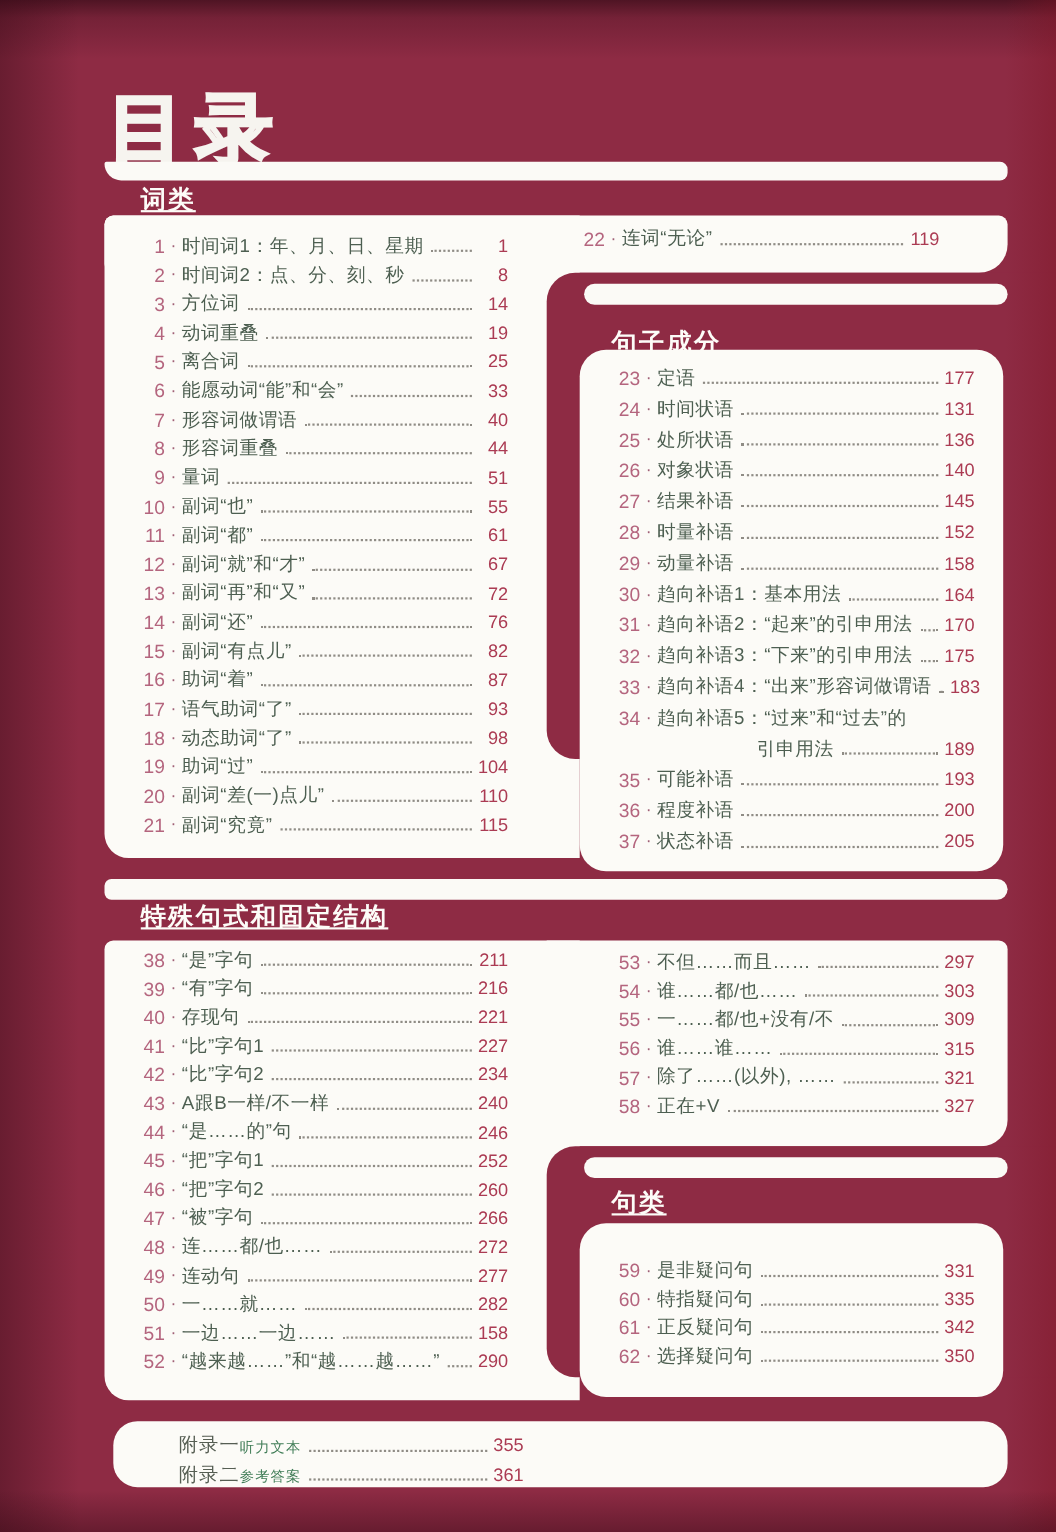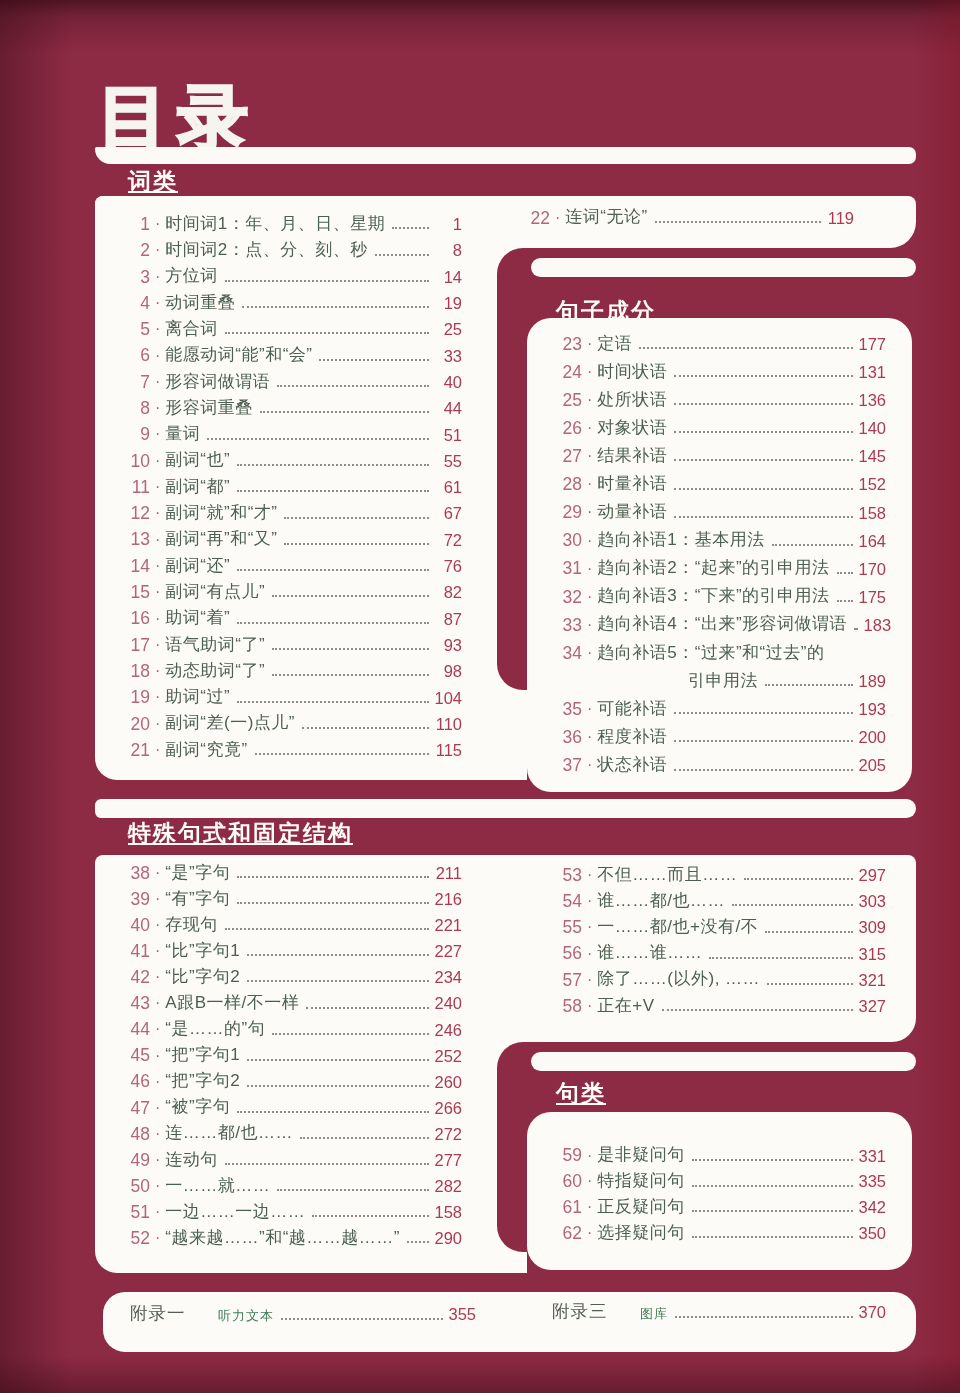--- a/index.html
+++ b/index.html
@@ -28,21 +28,21 @@
   .row  { display:block; }
   .line { display:flex; align-items:flex-end; height:var(--rh); }
   .num  { width:30px; flex:0 0 30px; text-align:right; color:#b4657e; font-size:17.5px; line-height:1.05; }
   .sep  { margin:0 5px; color:#a06076; font-size:16px; line-height:1.2; }
   .lab  { color:#4d5f51; font-size:17px; line-height:1.15; white-space:nowrap; letter-spacing:0.5px; }
   .leader { flex:1 1 auto; min-width:4px; border-bottom:2.5px dotted #8f8c85; margin:0 5px 4px 7px; }
   .pg   { min-width:28px; flex:0 0 auto; text-align:right; color:#ab3b53; font-size:16.5px; line-height:1.1; }
   .l2   { padding-left:136px; }
   .noleader .leader, .noleader .pg { visibility:hidden; }
 
-  .aname { flex:0 0 88px; color:#565e53; font-size:17.5px; line-height:1.15; letter-spacing:1px; }
+  .aname { flex:0 0 88px; color:#565e53; font-size:17.5px; line-height:1.15; letter-spacing:1px;text-align:right; }
   .alab  { color:#3f7c56; font-size:13px; line-height:1.15; letter-spacing:1px; white-space:nowrap; }
 
   .vin { position:absolute; pointer-events:none; }
   .vtop   { left:0; top:0; width:960px; height:54px;
             background:linear-gradient(180deg, rgba(40,6,16,0.62) 0%, rgba(40,6,16,0.25) 30%, rgba(40,6,16,0) 100%); }
   .vleft  { left:0; top:0; width:72px; height:1393px;
             background:linear-gradient(90deg, rgba(48,8,19,0.40), rgba(48,8,19,0)); }
   .vright { left:914px; top:0; width:46px; height:1393px;
             background:linear-gradient(270deg, rgba(125,18,32,0.38), rgba(125,18,32,0)); }
   .vbot   { left:0; top:1355px; width:960px; height:38px;
@@ -758,30 +758,27 @@
 
   <div class="list" style="left:130px; top:1297px; width:346px; --rh:26.5px;">
 
       <div class="line arow">
         <span class="aname">附录一</span>
         <span class="alab">听力文本</span>
         <span class="leader"></span>
         <span class="pg">355</span>
       </div>
 
+      <div class="line arow">
+        <span class="aname">附录二</span>
+        <span class="alab">参考答案</span>
+        <span class="leader"></span>
+        <span class="pg">361</span>
+      </div>
     </div>
 
-  <div class="list" style="left:552px; top:1295px; width:334px; --rh:26.5px;">
-
-      <div class="line arow">
-        <span class="aname">附录三</span>
-        <span class="alab">图库</span>
-        <span class="leader"></span>
-        <span class="pg">370</span>
-      </div>
-    </div>
 
   <div class="vin vtop"></div>
   <div class="vin vleft"></div>
   <div class="vin vright"></div>
   <div class="vin vbot"></div>
 
 </div>
 
 </body></html>

